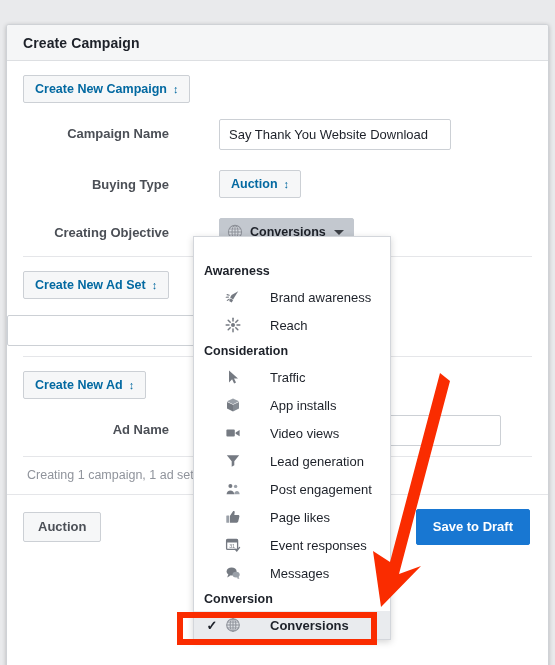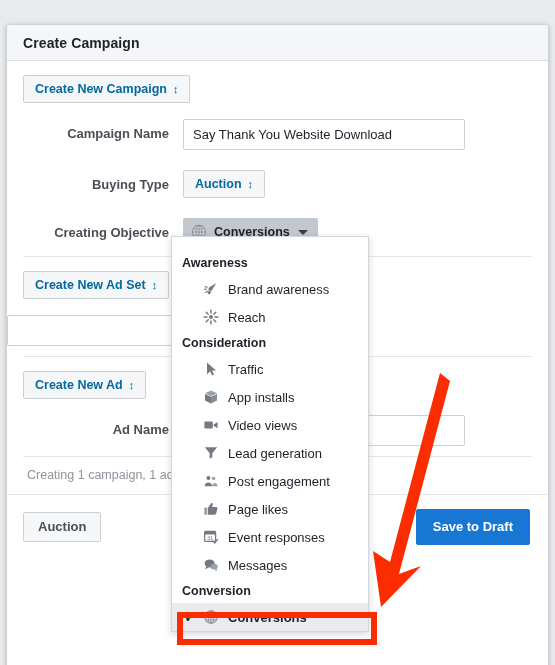--- a/index.html
+++ b/index.html
@@ -67,35 +67,36 @@
     color: #0369a1;
     cursor: pointer;
     white-space: nowrap;
   }
   .pill .updown { margin-left: 6px; font-size: 11px; line-height: 1; }
 
   .field-row {
     display: flex;
     align-items: flex-start;
     padding: 10px 16px 10px 0;
+    gap: 36px;
   }
   .field-label {
     width: 176px;
     text-align: right;
     padding-right: 14px;
     padding-top: 7px;
     font-size: 13px;
     font-weight: 700;
     color: #4b4f56;
     white-space: nowrap;
   }
   .field-control { flex: 1; position: relative; }
 
   .text-input {
-    width: 282px;
+    width: 232px;
     height: 31px;
     border: 1px solid #ccd0d5;
     border-radius: 2px;
     background: #fff;
     font-family: "Liberation Sans", sans-serif;
     font-size: 13px;
     color: #1d2129;
     padding: 0 9px;
     outline: none;
   }
@@ -158,26 +159,26 @@
     background: #1877d2;
     border: 1px solid #1877d2;
     color: #ffffff;
     padding: 17px 16px;
     height: 31px;
   }
 
   
   .menu {
     position: absolute;
-    left: 171px; top: 236px;
+    left: 193px; top: 236px;
     width: 198px;
     background: #ffffff;
     border: 1px solid #d3d6db;
     box-shadow: 0 2px 7px rgba(0,0,0,.17);
-    padding: 14px 0 0 0;
+    padding: 22px 0 0 0;
     z-index: 40;
   }
   .menu-group {
     font-size: 12.5px;
     font-weight: 700;
     color: #1d2129;
     padding: 5px 0 5px 10px;
   }
   .menu-item {
     display: flex;
@@ -194,21 +195,21 @@
     font-size: 13px; color: #1d2129;
     margin-right: 2px;
   }
   .menu-item .mi-icon {
     width: 22px;
     display: inline-flex;
     align-items: center;
     justify-content: center;
     margin-right: 6px;
   }
-  .menu-item .mi-label { line-height: 1; }
+  .menu-item .mi-label { line-height: 1; margin-left: 20px; }
   .menu-item.selected {
     background: #e9ebee;
     font-weight: 700;
   }
 
   
   .highlight-box {
     position: absolute;
     left: 177px; top: 612px;
     width: 200px; height: 33px;

